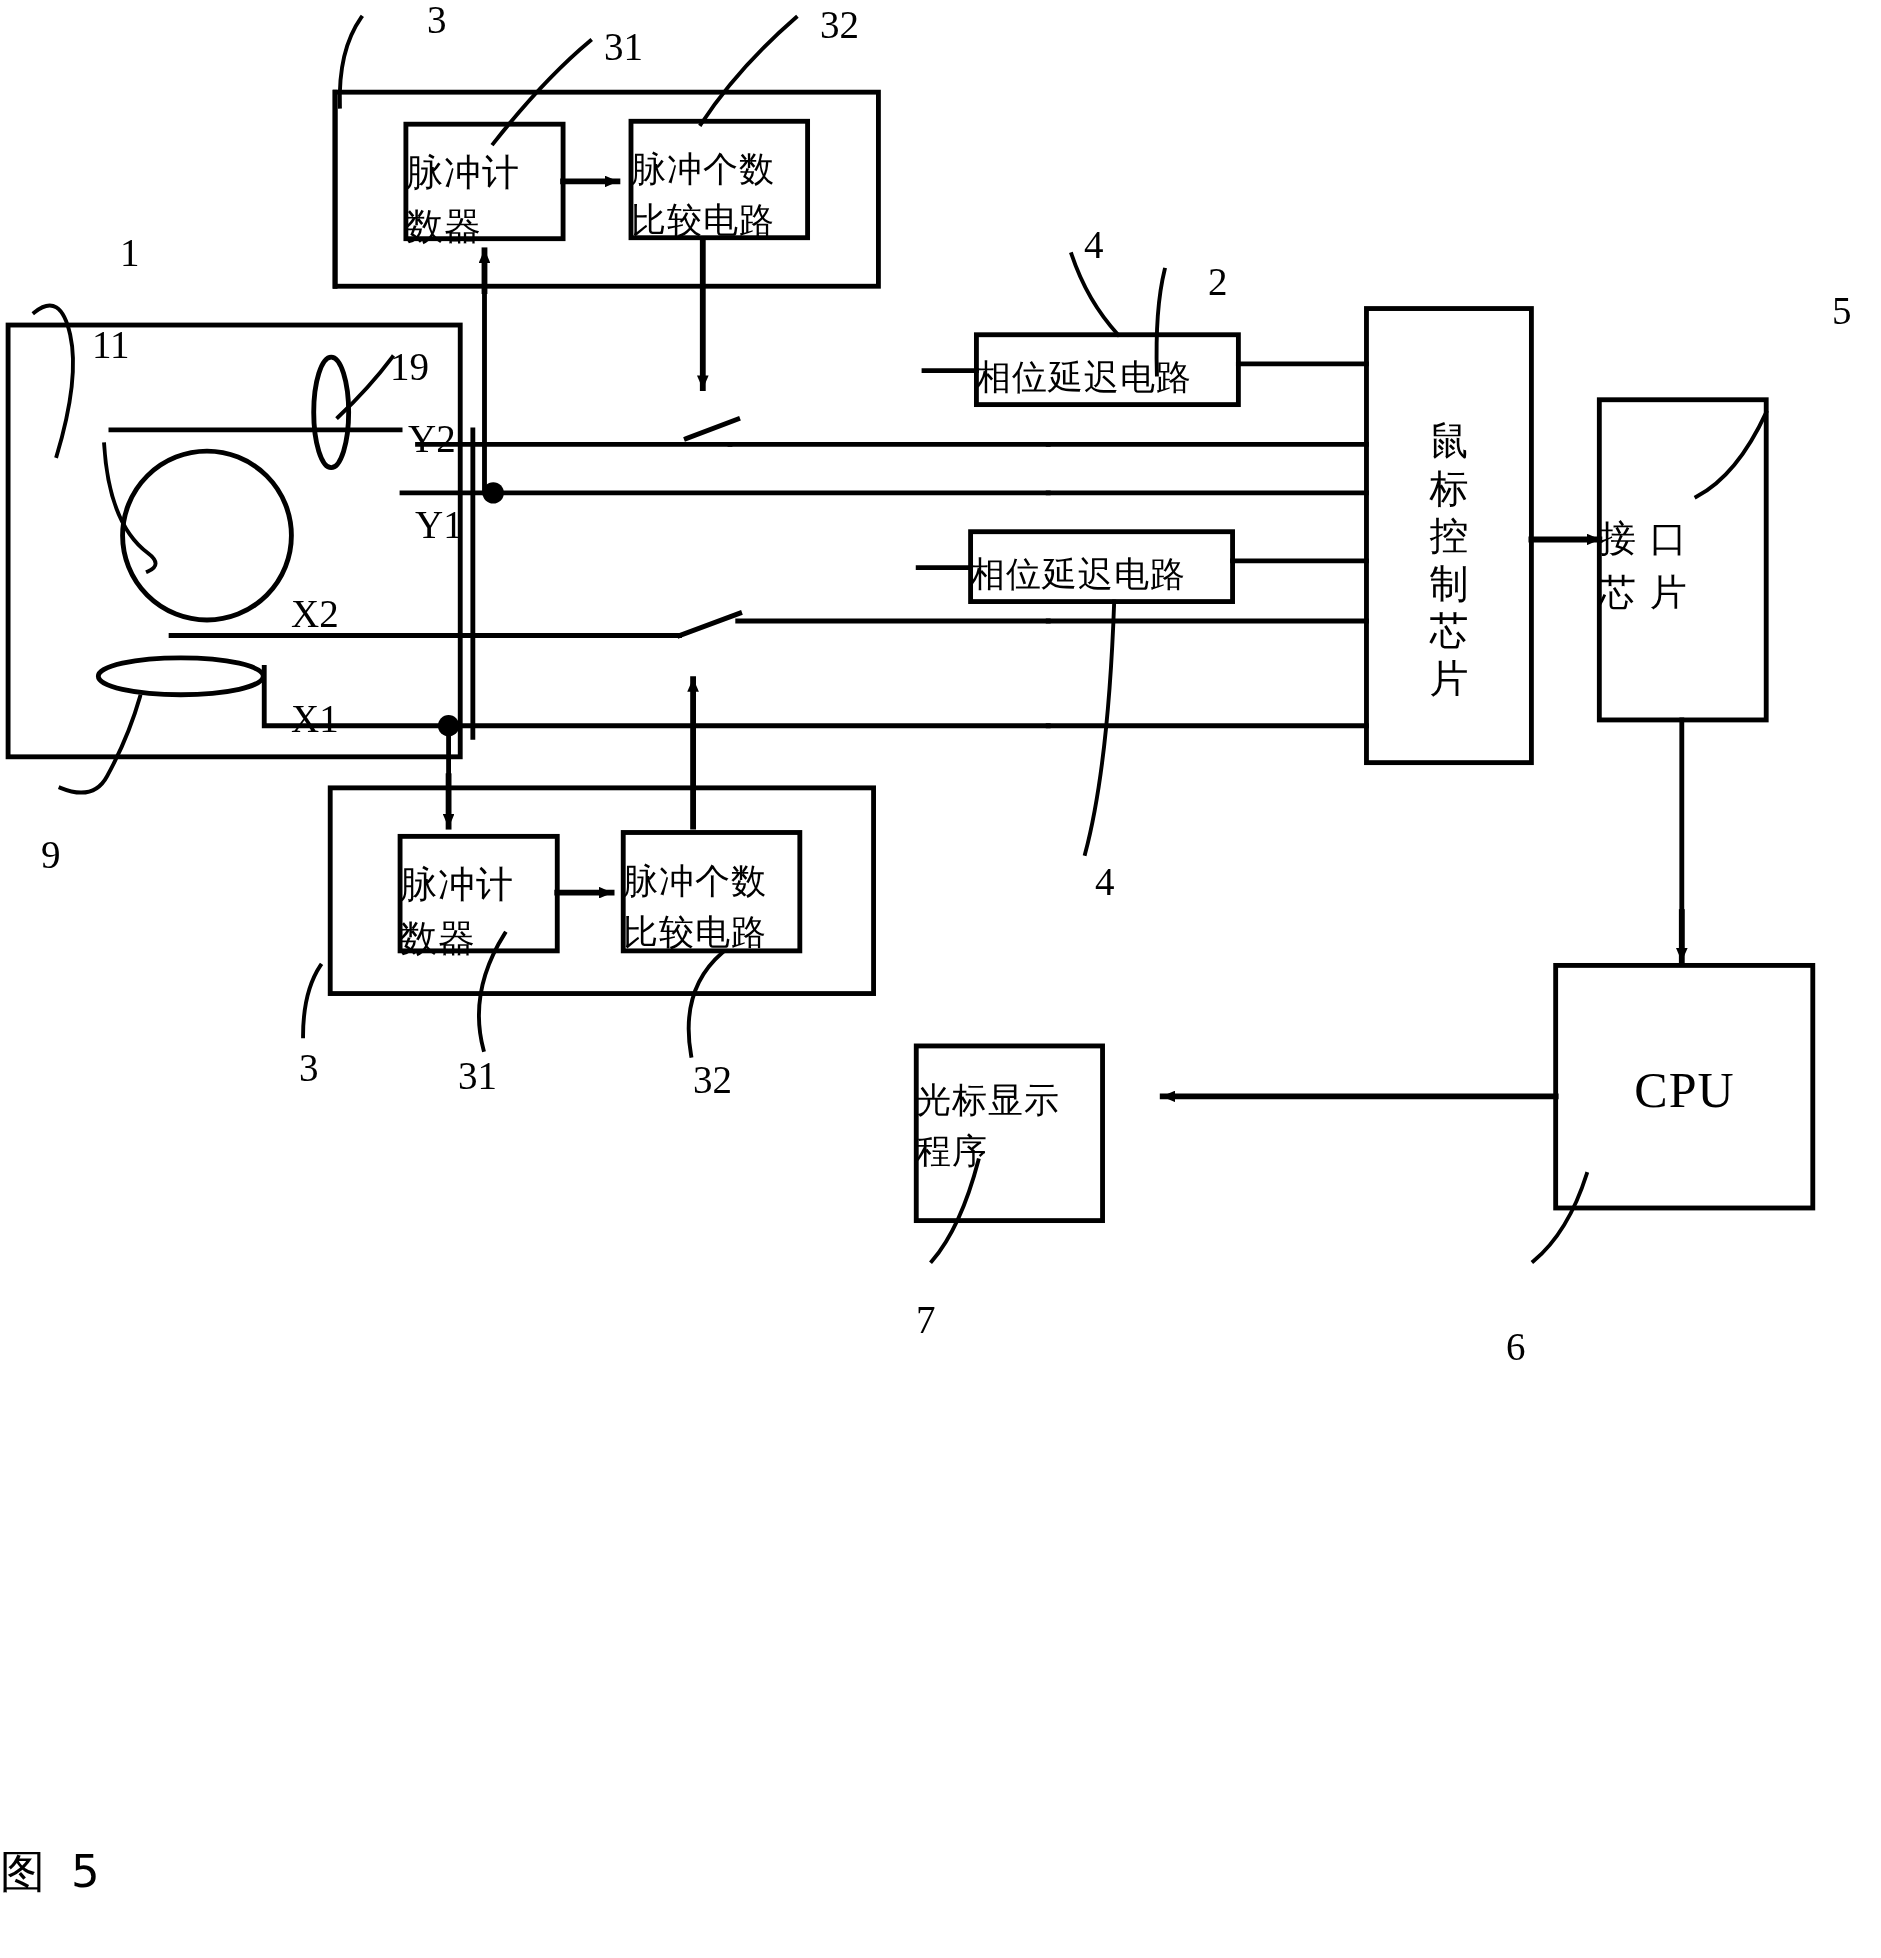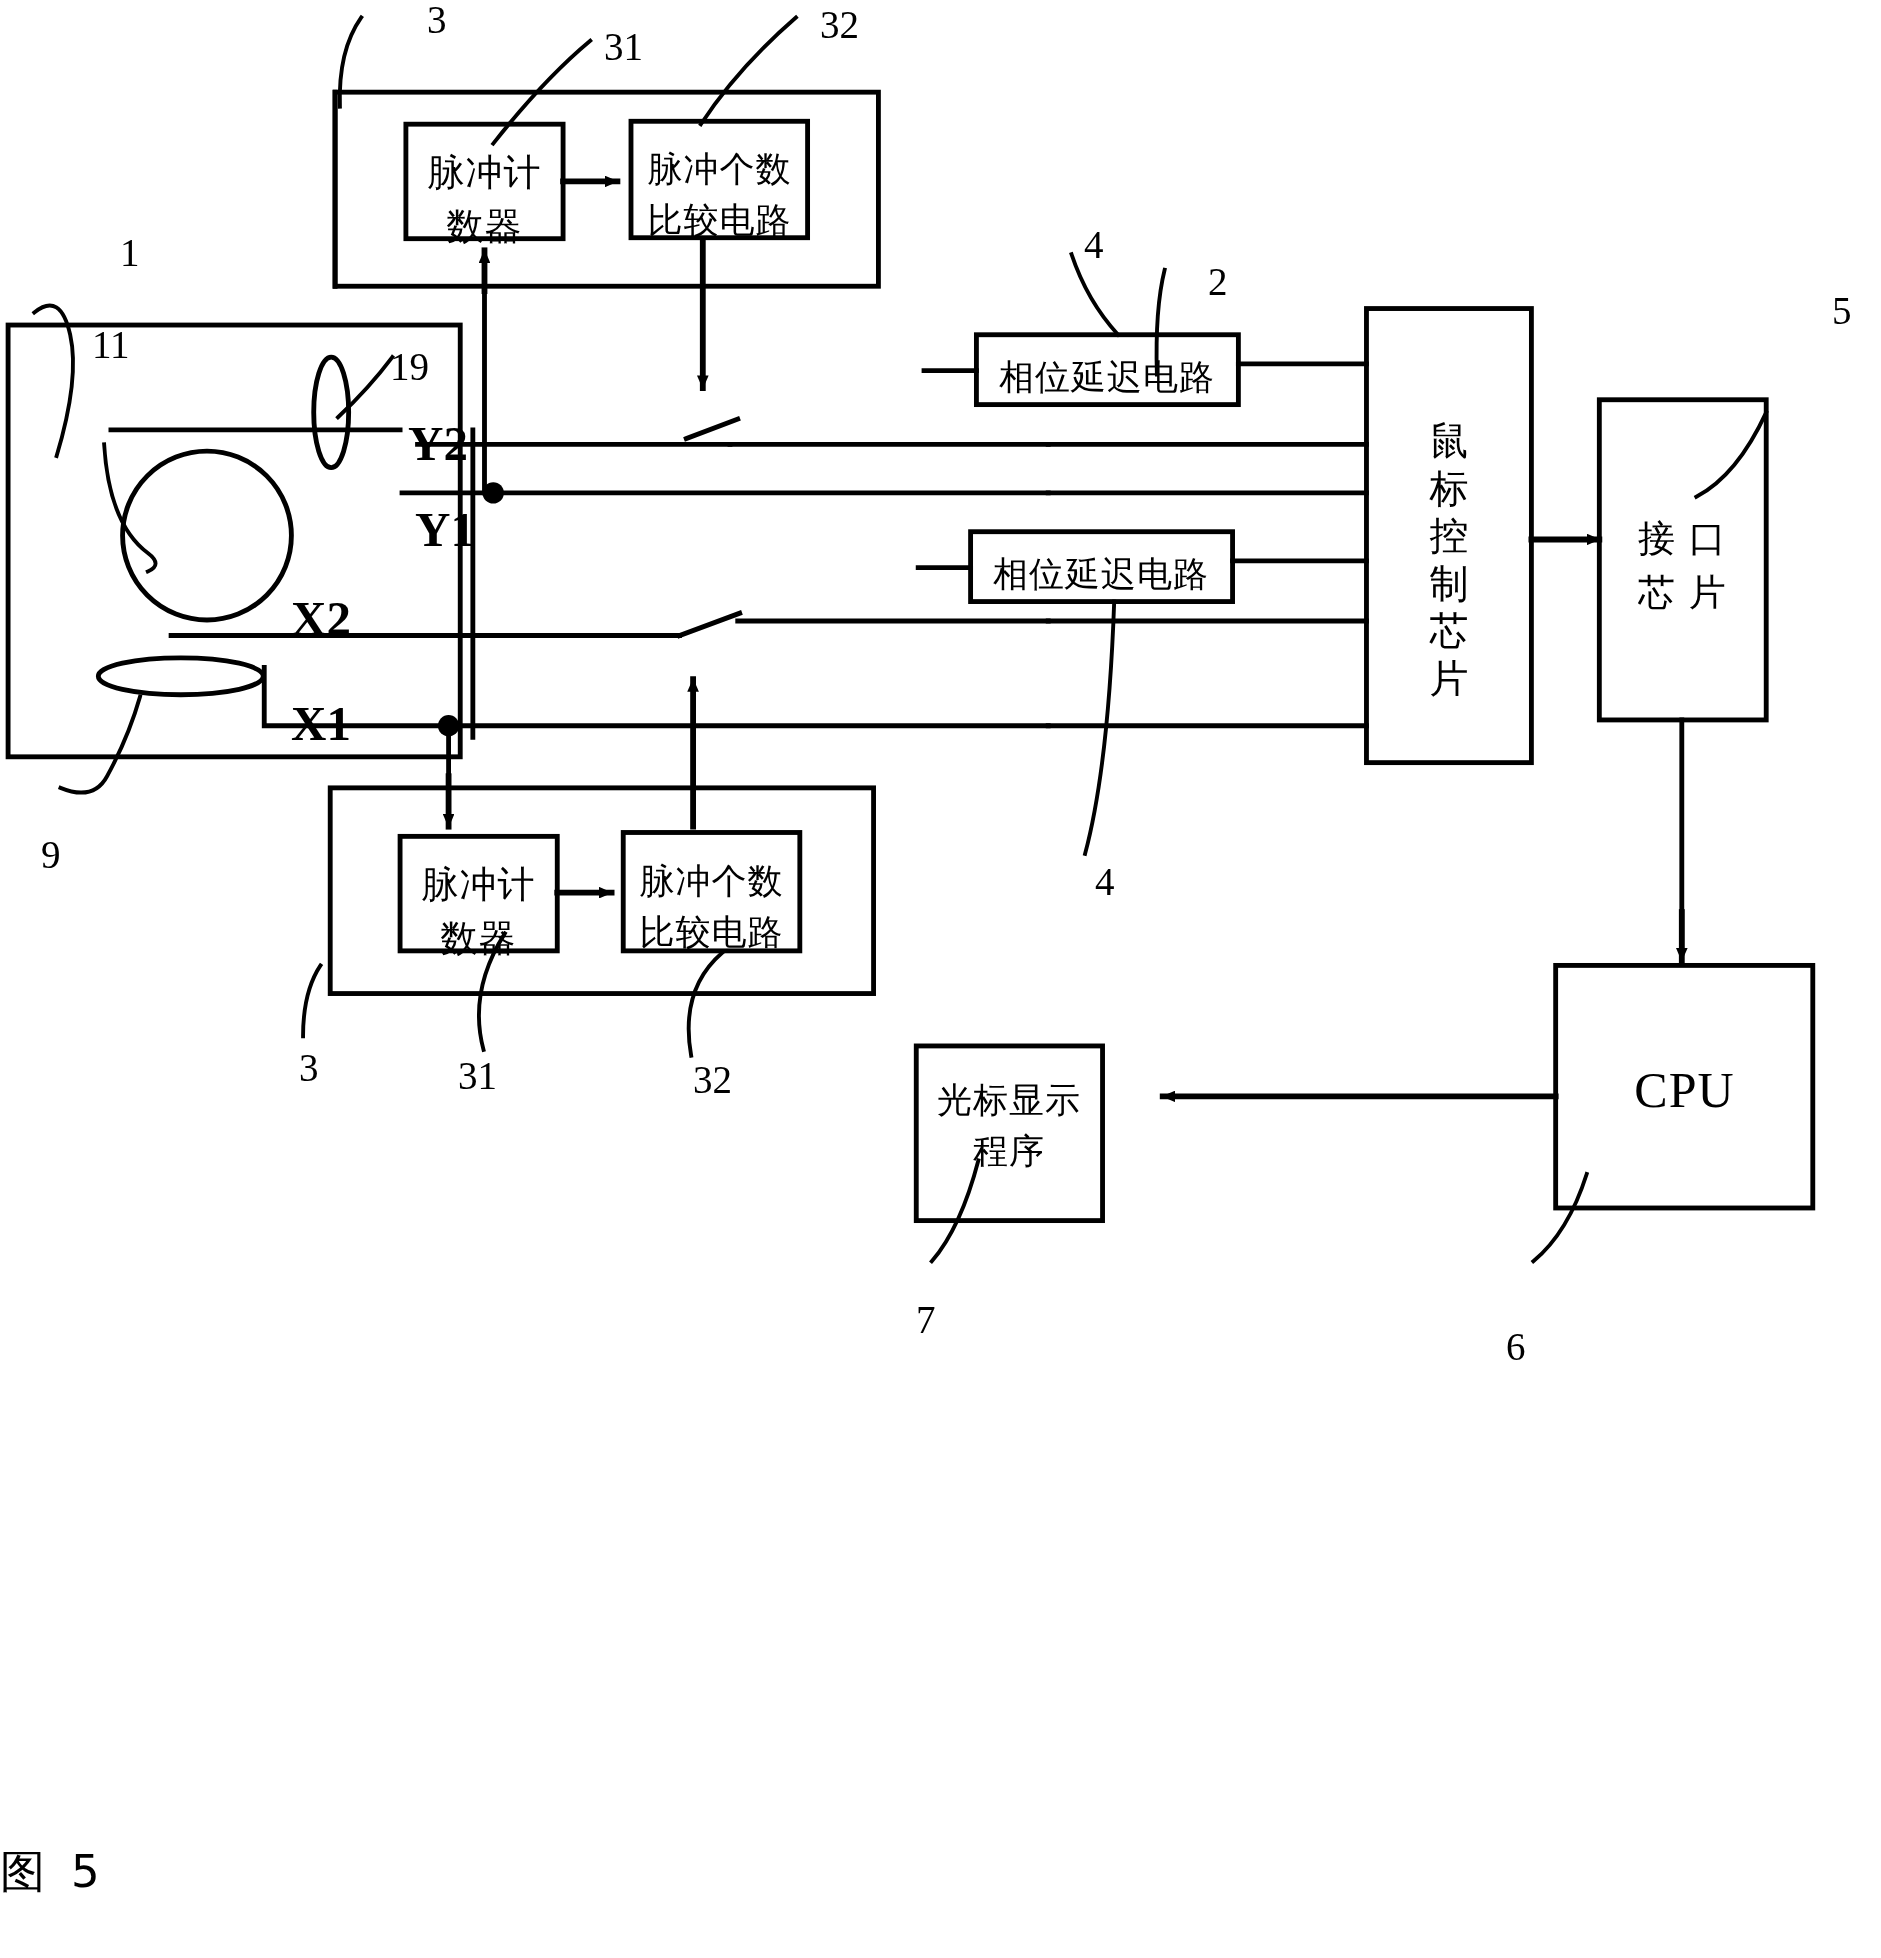--- a/index.html
+++ b/index.html
@@ -34,30 +34,29 @@
   }
   
   .numeral {
     font-family: "Liberation Serif", "DejaVu Serif", serif;
     font-size: 39px;
     font-weight: 400;
   }
   
   .signal {
     font-family: "Liberation Serif", "DejaVu Serif", serif;
-    font-size: 49px;
-    font-weight: 700;
+    font-size: 39px;
+    font-weight: 400;
   }
   
   .cjk {
     font-family: "DejaVu Sans", "Liberation Sans", sans-serif;
     font-size: 37px;
     font-weight: 400;
     letter-spacing: 1px;
-    text-align: center;
     line-height: 1.45;
   }
   .cjk-small {
     font-size: 35px;
   }
   
   .cjk-vertical {
     font-family: "DejaVu Sans", "Liberation Sans", sans-serif;
     font-size: 39px;
     line-height: 1.22;

